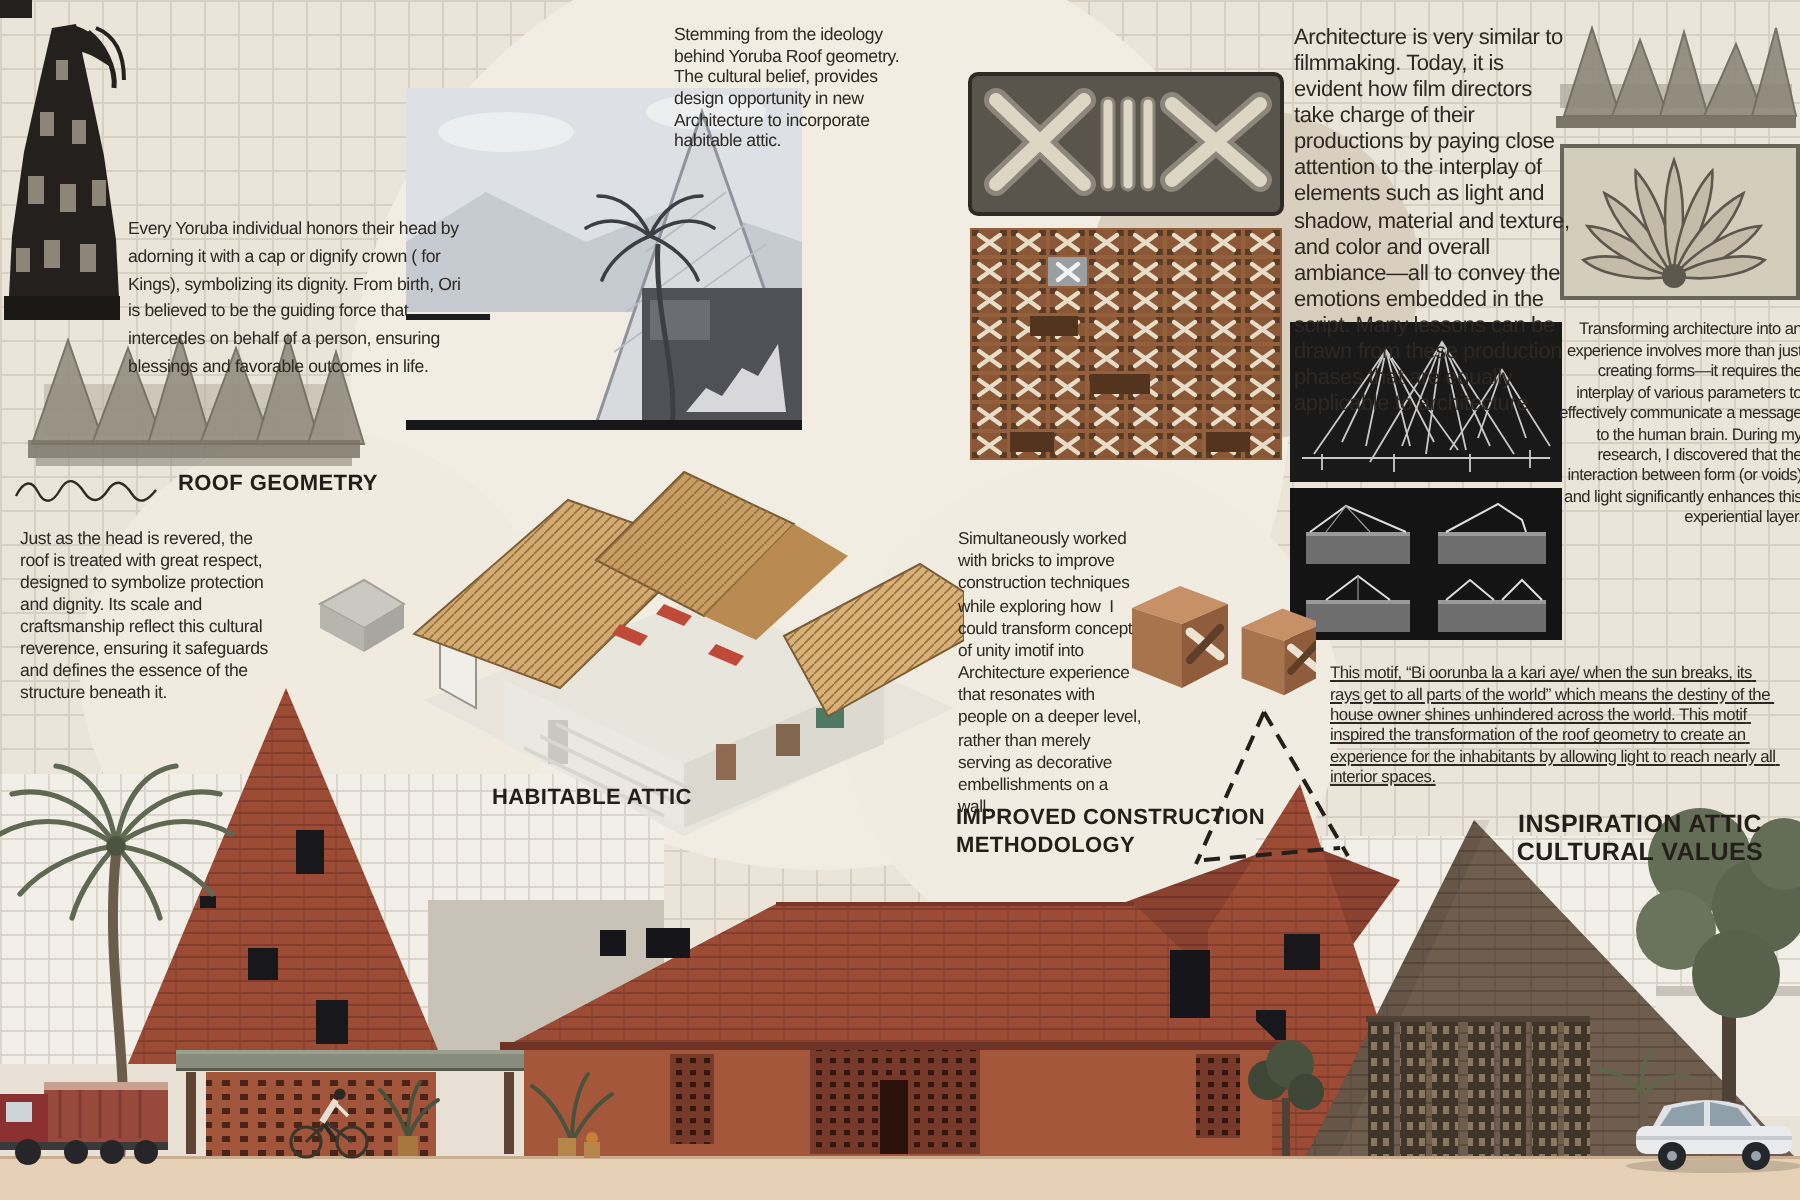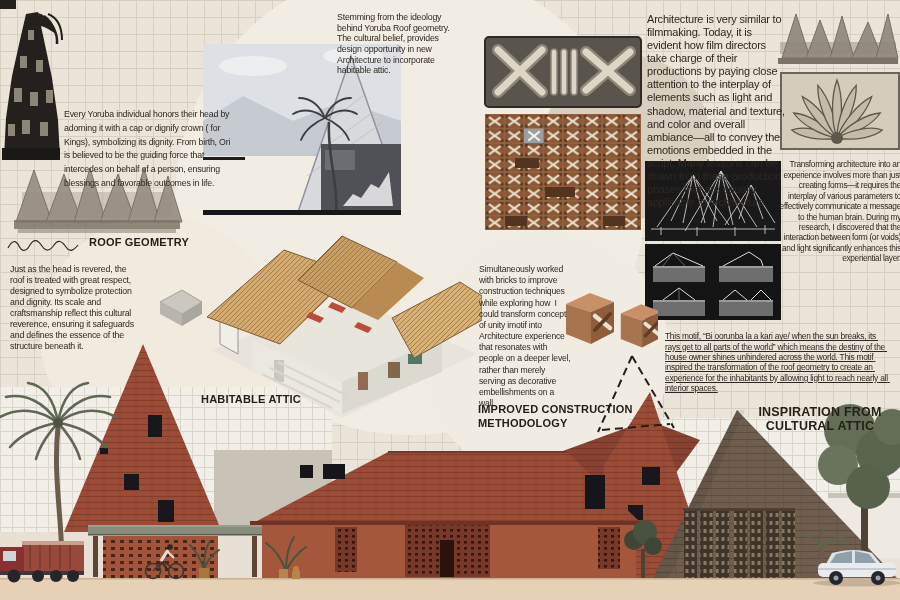--- a/index.html
+++ b/index.html
@@ -21,21 +21,21 @@
   }
   .t-ori{left:64px;top:64px;width:172px;font-size:8.8px;line-height:1.57;margin-top:44px;}
   .t-roof{left:10px;top:255px;width:128px;font-size:8.8px;line-height:1.26;}
   .t-attic{left:337px;top:3px;width:124px;font-size:8.8px;line-height:1.22;}
   .t-film{left:647px;top:2px;width:140px;font-size:11px;line-height:1.19;}
   .t-exp{left:773px;top:151px;width:128px;font-size:8.3px;line-height:1.26;letter-spacing:-0.3px;text-align:right;}
   .t-bricks{left:479px;top:240px;width:92px;font-size:8.6px;line-height:1.3;margin-top:24px;}
   .t-motif{left:665px;top:323px;width:224px;font-size:8.4px;line-height:1.23;letter-spacing:-0.25px;text-decoration:underline;}
   .hdr{position:absolute;color:#242019;font-weight:700;font-size:11px;letter-spacing:.2px;}
   .h-roofgeo{left:89px;top:236px;}
-  .h-attic{left:201px;top:393px;}
+  .h-attic{left:230px;top:393px;padding-left:16px;}
   .h-improved{left:478px;top:403px;width:160px;line-height:1.25;}
   .h-inspir{left:740px;top:405px;width:160px;text-align:center;font-size:12.5px;line-height:1.15;}
   svg{display:block;}
 </style>
 </head>
 <body>
 
 <div class="board">
 
   <div class="blob" style="left:175px;top:-35px;width:470px;height:470px;background:#f2ede3;"></div>
@@ -477,15 +477,15 @@
   <p class="txt t-roof">Just as the head is revered, the roof is treated with great respect, designed to symbolize protection and dignity. Its scale and craftsmanship reflect this cultural reverence, ensuring it safeguards and defines the essence of the structure beneath it.</p>
   <p class="txt t-attic">Stemming from the ideology behind Yoruba Roof geometry. The cultural belief, provides design opportunity in new Architecture to incorporate  habitable attic.</p>
   <p class="txt t-film">Architecture is very similar to filmmaking. Today, it is evident how film directors take charge of their productions by paying close attention to the interplay of elements such as light and shadow, material and texture, and color and overall ambiance—all to convey the emotions embedded in the script. Many lessons can be drawn from these production phases that are equally applicable to architecture.</p>
   <p class="txt t-exp">Transforming architecture into an experience involves more than just creating forms—it requires the interplay of various parameters to effectively communicate a message to the human brain. During my research, I discovered that the interaction between form (or voids) and light significantly enhances this experiential layer.</p>
   <p class="txt t-bricks">Simultaneously worked with bricks to improve construction techniques while exploring how  I could transform concept of unity imotif into Architecture experience  that resonates with people on a deeper level, rather than merely serving as decorative embellishments on a wall.</p>
   <p class="txt t-motif">This motif, “Bi oorunba la a kari aye/ when the sun breaks, its rays get to all parts of the world” which means the destiny of the house owner shines unhindered across the world. This motif inspired the transformation of the roof geometry to create an experience for the inhabitants by allowing light to reach nearly all interior spaces.</p>
 
   <div class="hdr h-roofgeo">ROOF GEOMETRY</div>
   <div class="hdr h-attic">HABITABLE ATTIC</div>
   <div class="hdr h-improved">IMPROVED CONSTRUCTION METHODOLOGY</div>
-  <div class="hdr h-inspir">INSPIRATION FROM CULTURAL ATTIC</div>
+  <div class="hdr h-inspir">INSPIRATION ATTIC CULTURAL VALUES</div>
 
 </div>
 
 </body></html>

